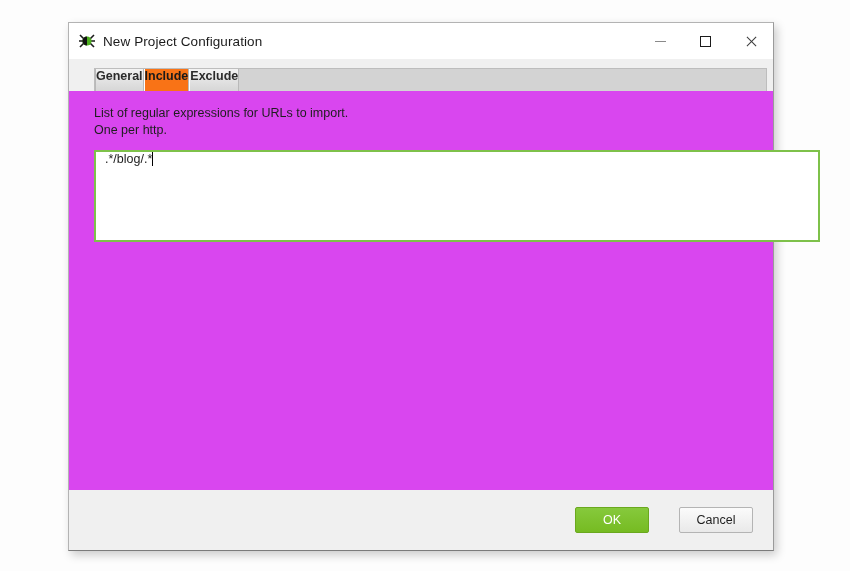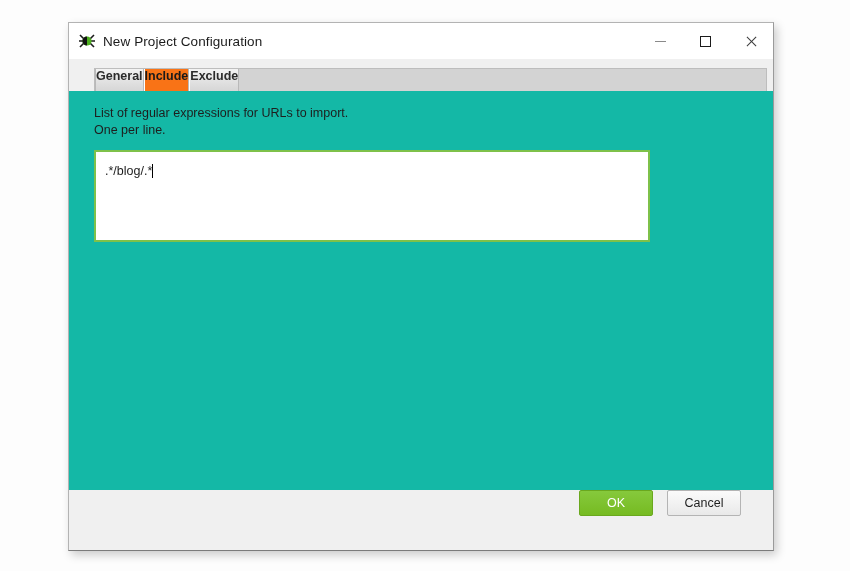--- a/index.html
+++ b/index.html
@@ -133,40 +133,40 @@
   }
   .tab:first-child { border-left: 1px solid #b9b9b9; }
   .tab.active {
     background: #f97316;
     color: #1a1a1a;
   }
 
   
   #dialog-body {
     flex: 1 1 auto;
-    background: #14b8a6;
+    background: #d946ef;
     padding: 0 25px;
     position: relative;
   }
   #desc-block {
     padding-top: 14px;
     font-size: 12.5px;
     color: #1e1e1e;
     line-height: 16.6px;
   }
   #desc-block div { white-space: nowrap; }
 
   #include-textarea {
     margin-top: 12px;
-    width: 556px;
+    width: 726px;
     height: 92px;
     background: #ffffff;
     border: 2px solid #7ec14a;
     box-sizing: border-box;
-    padding: 12px 9px;
+    padding: 0 9px;
     font-size: 12.5px;
     color: #1c1c1c;
     position: relative;
     cursor: text;
     box-shadow: 0 0 0 1px rgba(255,255,255,0.4) inset;
   }
   #textarea-line {
     display: inline-block;
     white-space: pre;
     line-height: 15px;
@@ -179,24 +179,24 @@
     vertical-align: -3px;
     margin-left: 0px;
   }
 
   
   #dialog-footer {
     flex: 0 0 auto;
     height: 60px;
     background: #f0f0f0;
     display: flex;
-    align-items: flex-start;
+    align-items: center;
     justify-content: flex-end;
-    padding-right: 32px;
-    gap: 4px;
+    padding-right: 20px;
+    gap: 20px;
   }
   .dlg-btn {
     height: 26px;
     min-width: 74px;
     font-size: 12.5px;
     box-sizing: border-box;
     display: flex;
     align-items: center;
     justify-content: center;
     cursor: default;
@@ -253,21 +253,21 @@
         </div>
       <div class="tab">
           <span>Exclude</span>
         </div>
     </div>
   </div>
 
   <div id="dialog-body">
     <div id="desc-block">
       <div>List of regular expressions for URLs to import.</div>
-      <div>One per line.</div>
+      <div>One per http.</div>
     </div>
 
     <div id="include-textarea">
       <span id="textarea-line">.*/blog/.*</span><span id="text-caret"></span>
     </div>
   </div>
 
   <div id="dialog-footer">
     <div class="dlg-btn" id="ok-button">
       <span>OK</span>

